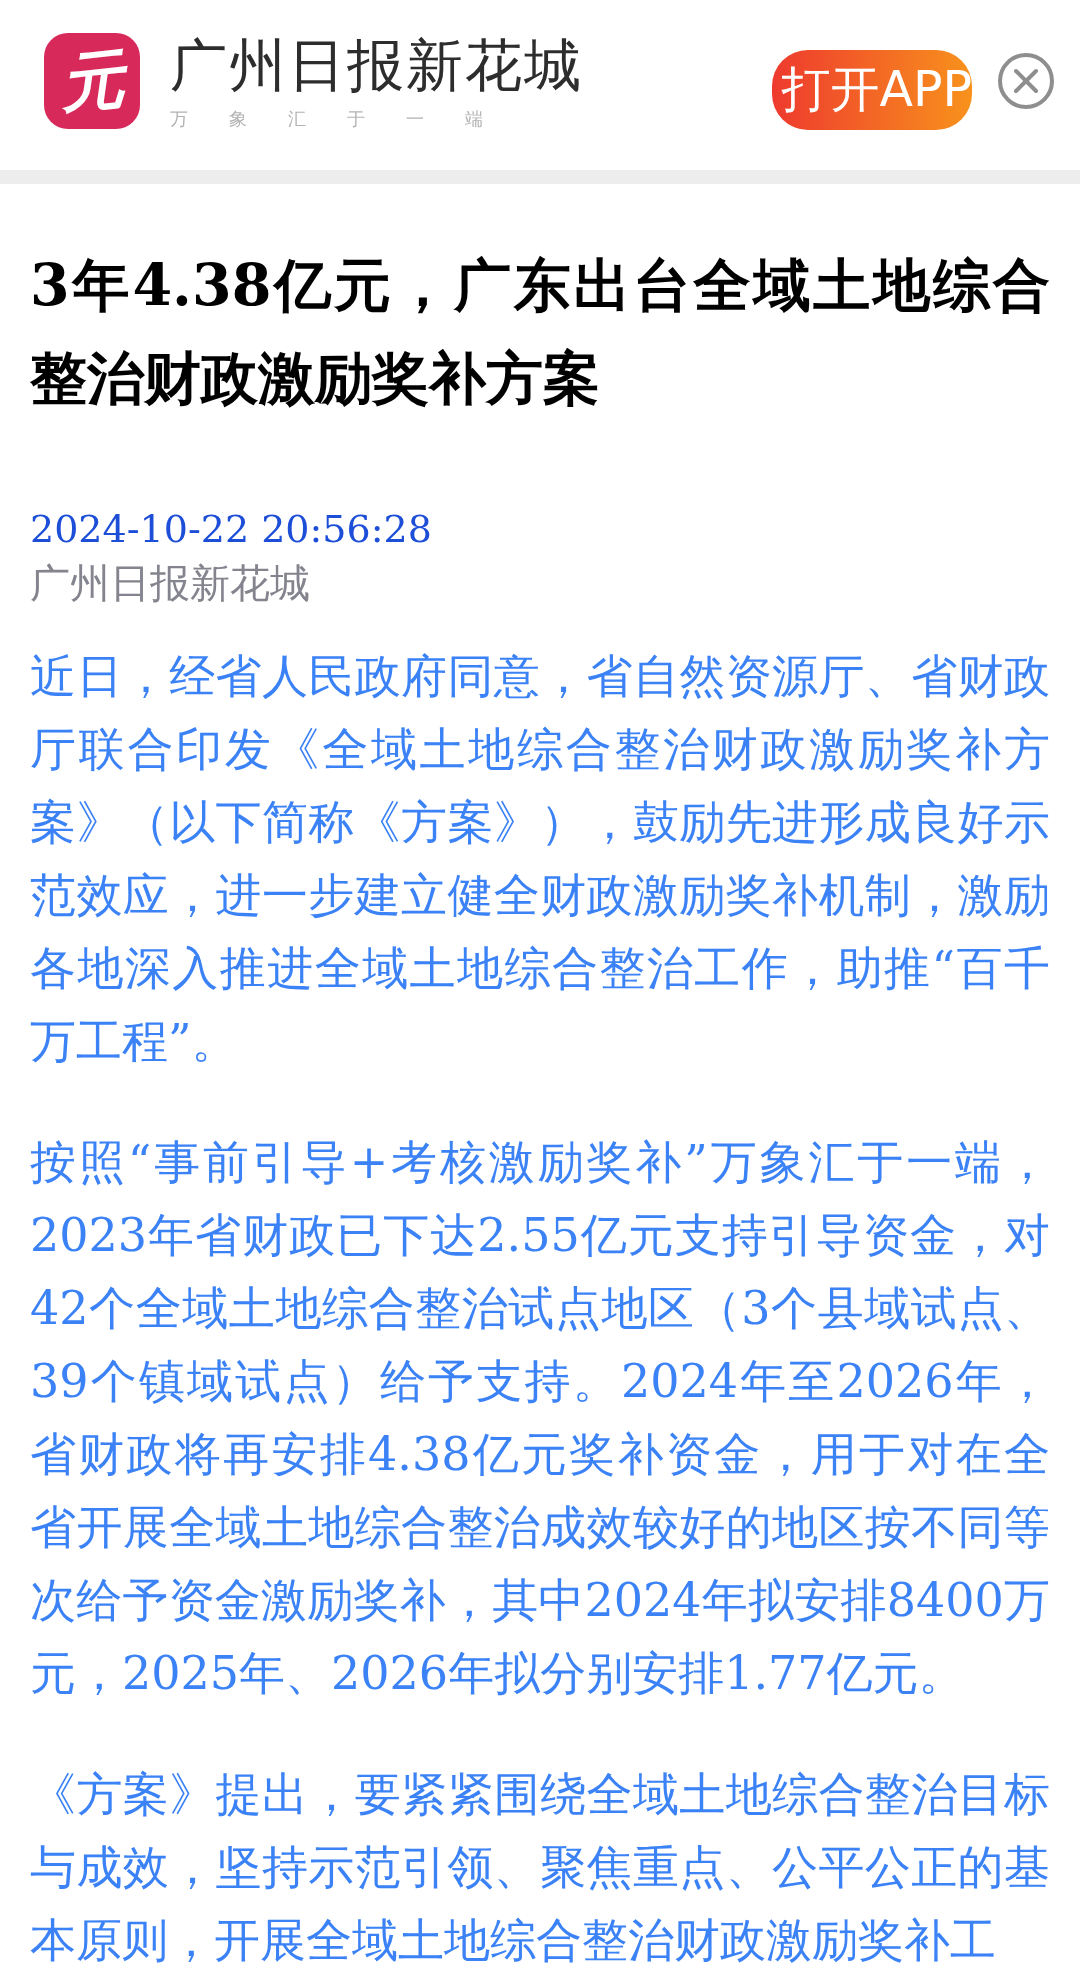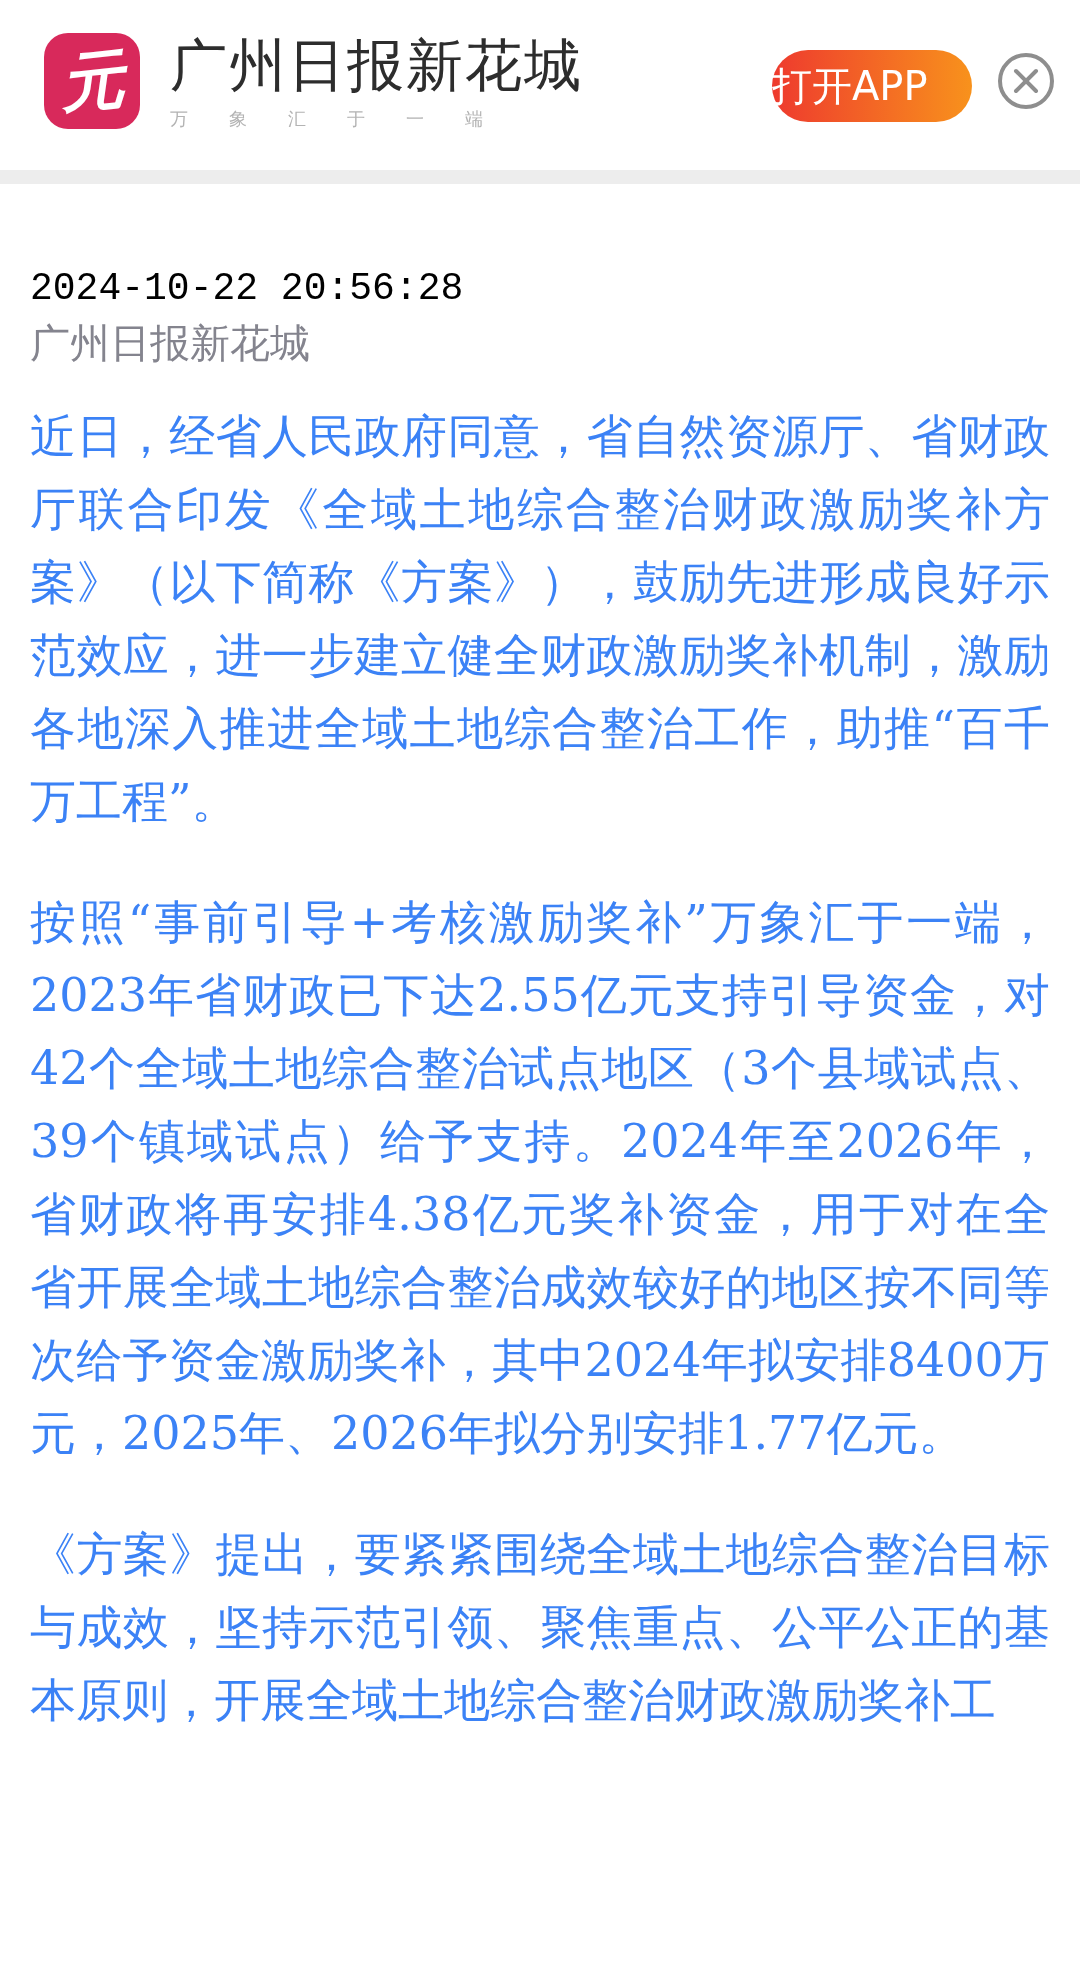--- a/index.html
+++ b/index.html
@@ -21,45 +21,45 @@
   .brand { position:absolute; left:170px; top:34px; }
   .brand-name {
     font-size:57px; color:#2d2d2d; letter-spacing:2px; line-height:62px;
     white-space:nowrap;
   }
   .brand-slogan {
     margin-top:8px; font-size:18px; color:#b3b3b3; letter-spacing:41px;
     white-space:nowrap; line-height:30px;
   }
   .open-app-btn {
-    position:absolute; left:772px; top:50px; width:200px; height:72px;
+    position:absolute; left:772px; top:50px; width:200px; height:80px;
     border:none; border-radius:36px; cursor:pointer;
     background:linear-gradient(90deg,#ee3a2e 0%,#f8921c 100%);
-    color:#ffffff; font-size:40px; line-height:72px; text-align:left;
+    color:#ffffff; font-size:49px; line-height:72px; text-align:right;
     font-family:"DejaVu Sans","Liberation Sans",sans-serif;
     padding:0;
   }
   .close-btn {
     position:absolute; left:996px; top:51px; width:60px; height:60px;
     background:none; border:none; cursor:pointer; padding:0;
   }
 
   
   .divider-band { width:1080px; height:14px; background:#ededed; }
 
   
   .article { padding:0 30px; }
   .article-title {
     margin-top:54px;
     font-family:"DejaVu Serif","Liberation Serif",serif;
     font-weight:700; font-size:57px; line-height:93px; color:#000000;
     text-align:justify;
   }
   .meta { margin-top:78px; font-family:"DejaVu Serif","Liberation Serif",serif; }
-  .meta-date   { display:block; font-size:38px; line-height:54px; color:#000000;font-family:Liberation Mono, monospace; }
+  .meta-date   { display:block; font-size:38px; line-height:54px; color:#1d4ed8; }
   .meta-source { display:block; font-size:40px; line-height:54px; color:#84848e; }
   .body-text { margin-top:30px; font-family:"DejaVu Serif","Liberation Serif",serif; }
   .body-text p {
     font-size:46px; line-height:73px; color:#3b82f6;
     text-align:justify; margin-top:48px;
   }
   .body-text p:first-child { margin-top:0; }
 </style>
 </head>
 <body>
@@ -85,20 +85,21 @@
         <line x1="40" y1="20" x2="20" y2="40" stroke="#8e8e8e" stroke-width="4" stroke-linecap="round"></line>
       </svg>
     </span>
   </button>
 </header>
 
 <div class="divider-band"></div>
 
 <main class="article">
 
+  <h1 class="article-title">3年4.38亿元，广东出台全域土地综合整治财政激励奖补方案</h1>
 
   <div class="meta">
     <span class="meta-date">2024-10-22 20:56:28</span>
     <span class="meta-source">广州日报新花城</span>
   </div>
 
   <div class="body-text">
     <p>近日，经省人民政府同意，省自然资源厅、省财政厅联合印发《全域土地综合整治财政激励奖补方案》（以下简称《方案》），鼓励先进形成良好示范效应，进一步建立健全财政激励奖补机制，激励各地深入推进全域土地综合整治工作，助推“百千万工程”。</p>
     <p>按照“事前引导+考核激励奖补”万象汇于一端，2023年省财政已下达2.55亿元支持引导资金，对42个全域土地综合整治试点地区（3个县域试点、39个镇域试点）给予支持。2024年至2026年，省财政将再安排4.38亿元奖补资金，用于对在全省开展全域土地综合整治成效较好的地区按不同等次给予资金激励奖补，其中2024年拟安排8400万元，2025年、2026年拟分别安排1.77亿元。</p>
     <p>《方案》提出，要紧紧围绕全域土地综合整治目标与成效，坚持示范引领、聚焦重点、公平公正的基本原则，开展全域土地综合整治财政激励奖补工</p>

